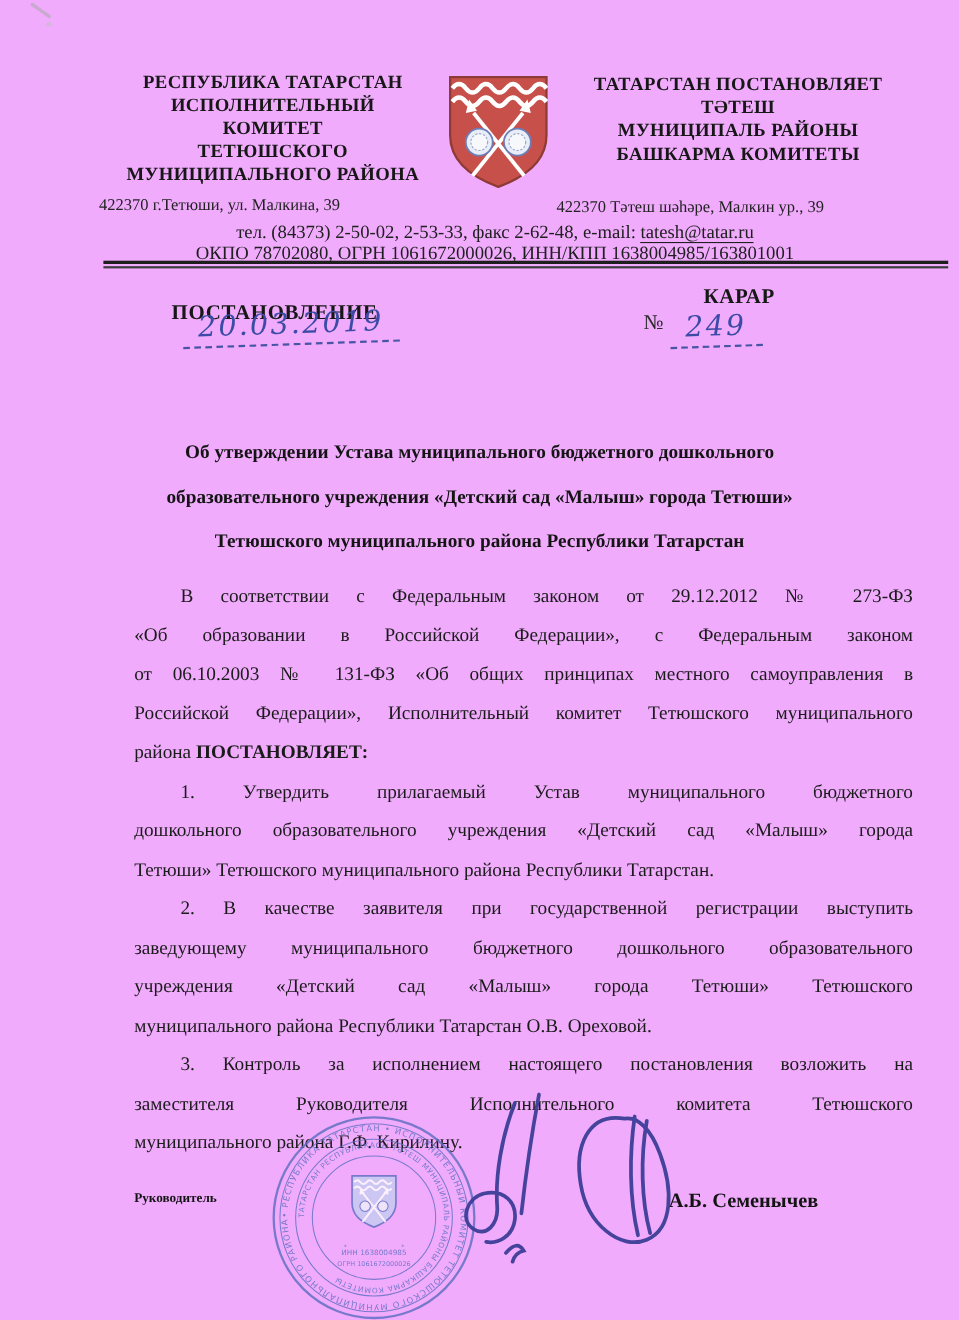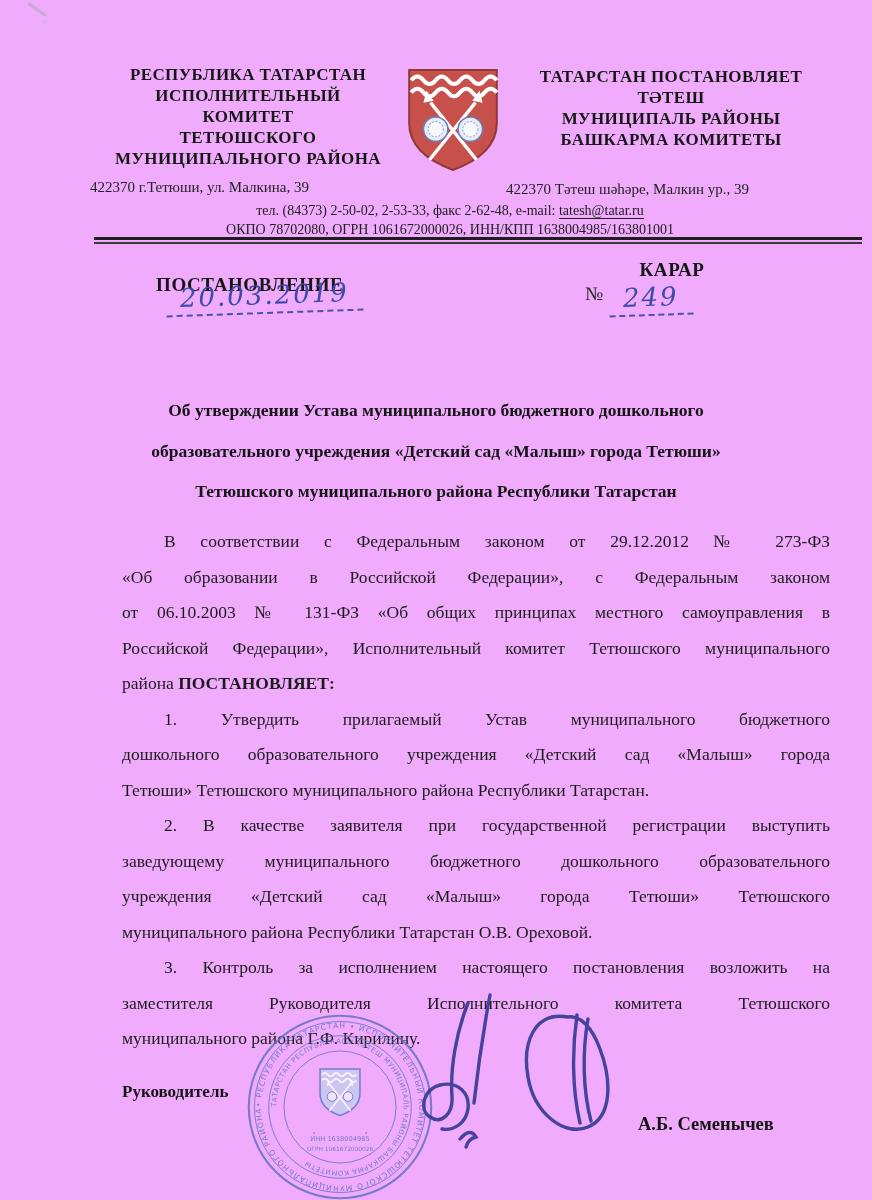--- a/index.html
+++ b/index.html
@@ -13,21 +13,21 @@
   }
   .abs{position:absolute;}
 
   
   .org{font-weight:bold;font-size:17px;line-height:21px;text-align:center;letter-spacing:0.4px;color:#171717;}
   .org-left{left:92px;top:64px;width:312px;}
   .org-right{left:480px;top:66px;width:382px;}
   .address{font-size:15px;color:#222;}
   .address-left{left:90px;top:179px;}
   .address-right{left:506px;top:181px;}
-  .contact{left:60px;top:201px;width:780px;text-align:center;font-size:14px;line-height:19px;color:#202020;}
+  .contact{left:60px;top:201px;width:780px;text-align:center;font-size:17px;line-height:19px;color:#202020;}
   .email{border-bottom:1px solid #202020;padding-bottom:0px;}
   .rule-thick{left:94px;top:237px;width:768px;height:3px;background:#1e1e1e;}
   .rule-thin{left:94px;top:242px;width:768px;height:1.5px;background:#3a3a3a;}
 
   
   .decree-label{font-weight:bold;font-size:19px;letter-spacing:0.6px;color:#171717;}
   .decree-ru{left:156px;top:259px;margin-top:15px;}
   .decree-tat{left:612px;top:259px;width:120px;text-align:center;}
   .hw{
     font-family:"DejaVu Serif",serif;
@@ -47,22 +47,22 @@
   .title{left:100px;top:390px;width:672px;text-align:center;font-weight:bold;font-size:17.5px;line-height:40.5px;color:#141414;}
 
   
   .body-text{left:122px;top:524px;width:708px;font-size:17.5px;color:#1b1b1b;}
   .bl{line-height:35.5px;white-space:nowrap;}
   .jl{text-align:justify;text-align-last:justify;white-space:normal;}
   .last{text-align:left;text-align-last:left;}
   .ind{text-indent:42px;}
 
   
-  .sig-position{left:122px;top:1082px;font-weight:bold;font-size:17px;color:#141414;z-index:1;}
-  .sig-name{left:638px;top:1082px;font-weight:bold;font-size:18.5px;color:#141414;z-index:1;margin-top:32px;}
+  .sig-position{left:122px;top:1082px;font-weight:bold;font-size:12px;color:#141414;z-index:1;}
+  .sig-name{left:608px;top:1082px;font-weight:bold;font-size:18.5px;color:#141414;z-index:1;}
 
   
   .stamp{left:245px;top:1012px;width:190px;height:190px;z-index:2;opacity:0.82;}
   .signature{left:372px;top:985px;width:280px;height:175px;z-index:3;}
   .arms{left:402px;top:66px;width:102px;height:108px;}
 
   
   .speck1{left:26px;top:8px;width:22px;height:3px;background:#a9a9a9;transform:rotate(35deg);opacity:.55;border-radius:2px;}
   .speck2{left:42px;top:20px;width:5px;height:4px;background:#c0c0c0;opacity:.5;border-radius:50%;}
 </style>

